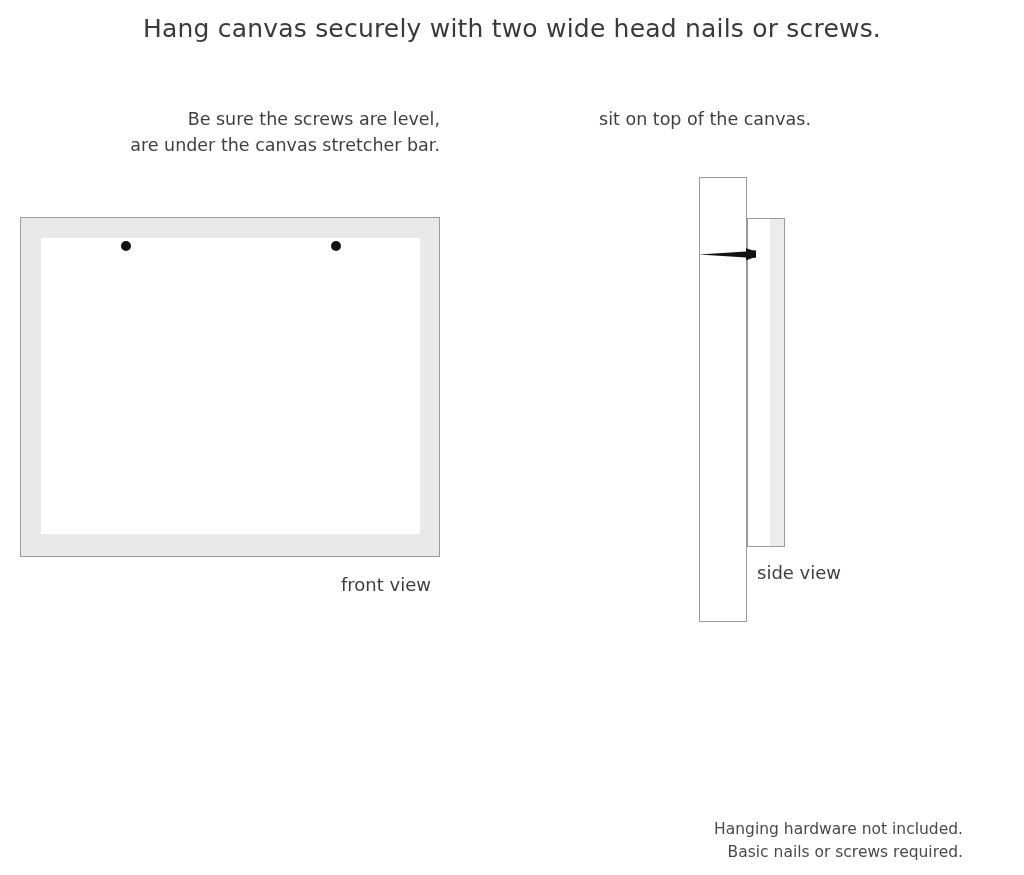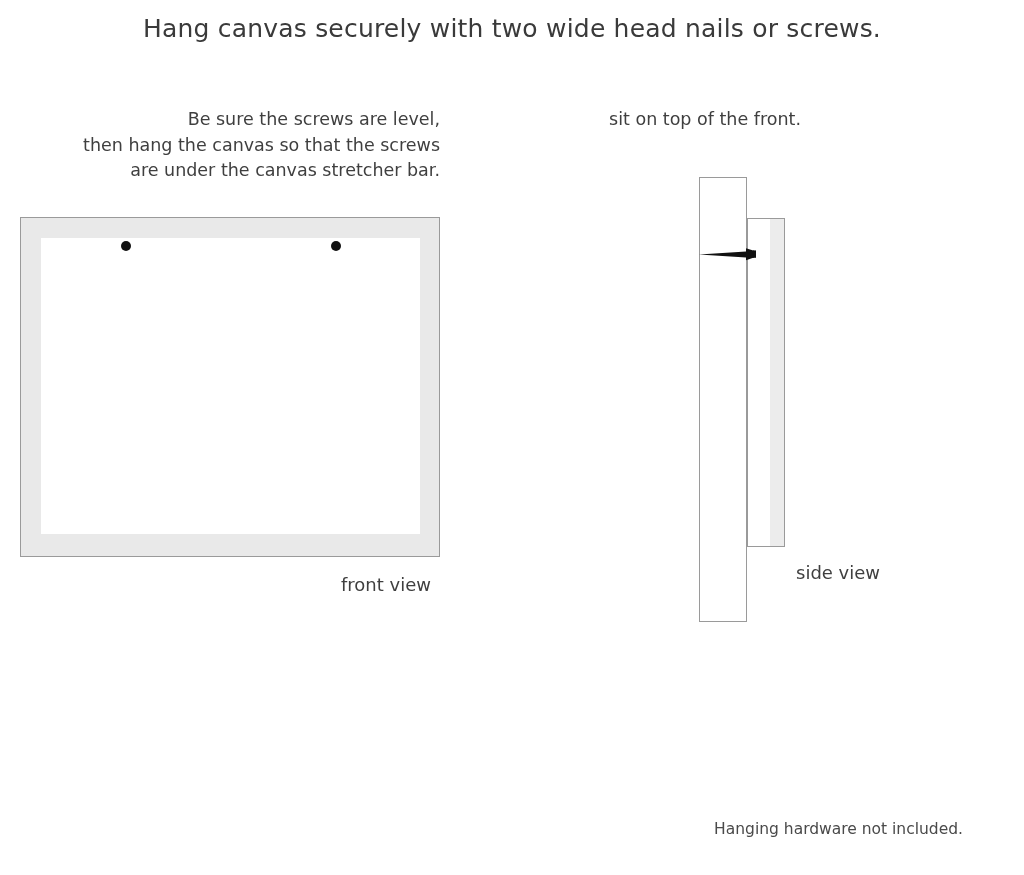--- a/index.html
+++ b/index.html
@@ -94,21 +94,21 @@
   .screw-dot.right { left: 310px; top: 23px; }
 
   .view-label {
     position: absolute;
     font-size: 18px;
     line-height: 22px;
     color: #3f3f3f;
     white-space: nowrap;
   }
   .label-front { left: 341px; top: 562px; margin-top: 12px; }
-  .label-side  { left: 796px; top: 562px; }
+  .label-side  { left: 757px; top: 562px; }
 
   
   .side-view {
     position: absolute;
     left: 690px;
     top: 170px;
     width: 190px;
     height: 460px;
   }
   .wall-board {
@@ -162,26 +162,25 @@
 </style>
 </head>
 <body>
 
 <div class="stage">
 
   <div class="headline">Hang canvas securely with two wide head nails or screws.</div>
 
   <div class="caption caption-left">
     <span class="line">Be sure the screws are level,</span>
-    <span class="line">then hang the canvas so that the screws</span>
     <span class="line">are under the canvas stretcher bar.</span>
   </div>
 
   <div class="caption caption-right">
-    <span class="line">sit on top of the front.</span>
+    <span class="line">sit on top of the canvas.</span>
   </div>
 
   <div class="front-view">
     <div class="front-view-mat"></div>
     <div class="screw-dot left"></div>
     <div class="screw-dot right"></div>
   </div>
   <div class="view-label label-front">front view</div>
 
   <div class="side-view">
@@ -192,15 +191,16 @@
     <svg class="side-screw" viewBox="0 0 64 16">
       <polygon points="0,8.6 47,5.4 47,11.4" fill="#111111"></polygon>
       <polygon points="47,2.2 47,14.2 55,11.6 55,4.8" fill="#111111"></polygon>
       <rect x="54" y="4.4" width="3" height="7.4" fill="#111111"></rect>
     </svg>
   </div>
   <div class="view-label label-side">side view</div>
 
   <div class="footer-note">
     <span class="line">Hanging hardware not included.</span>
+    <span class="line">Basic nails or screws required.</span>
   </div>
 
 </div>
 
 </body></html>

